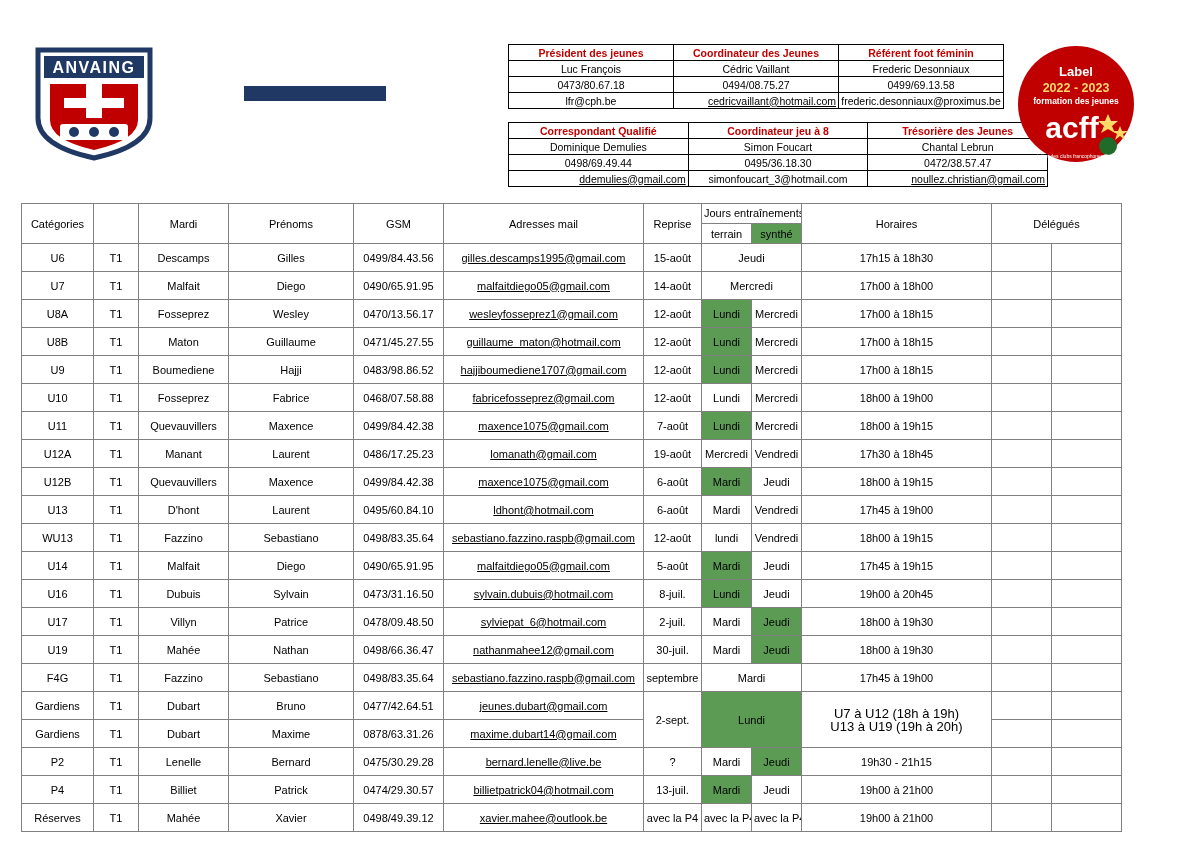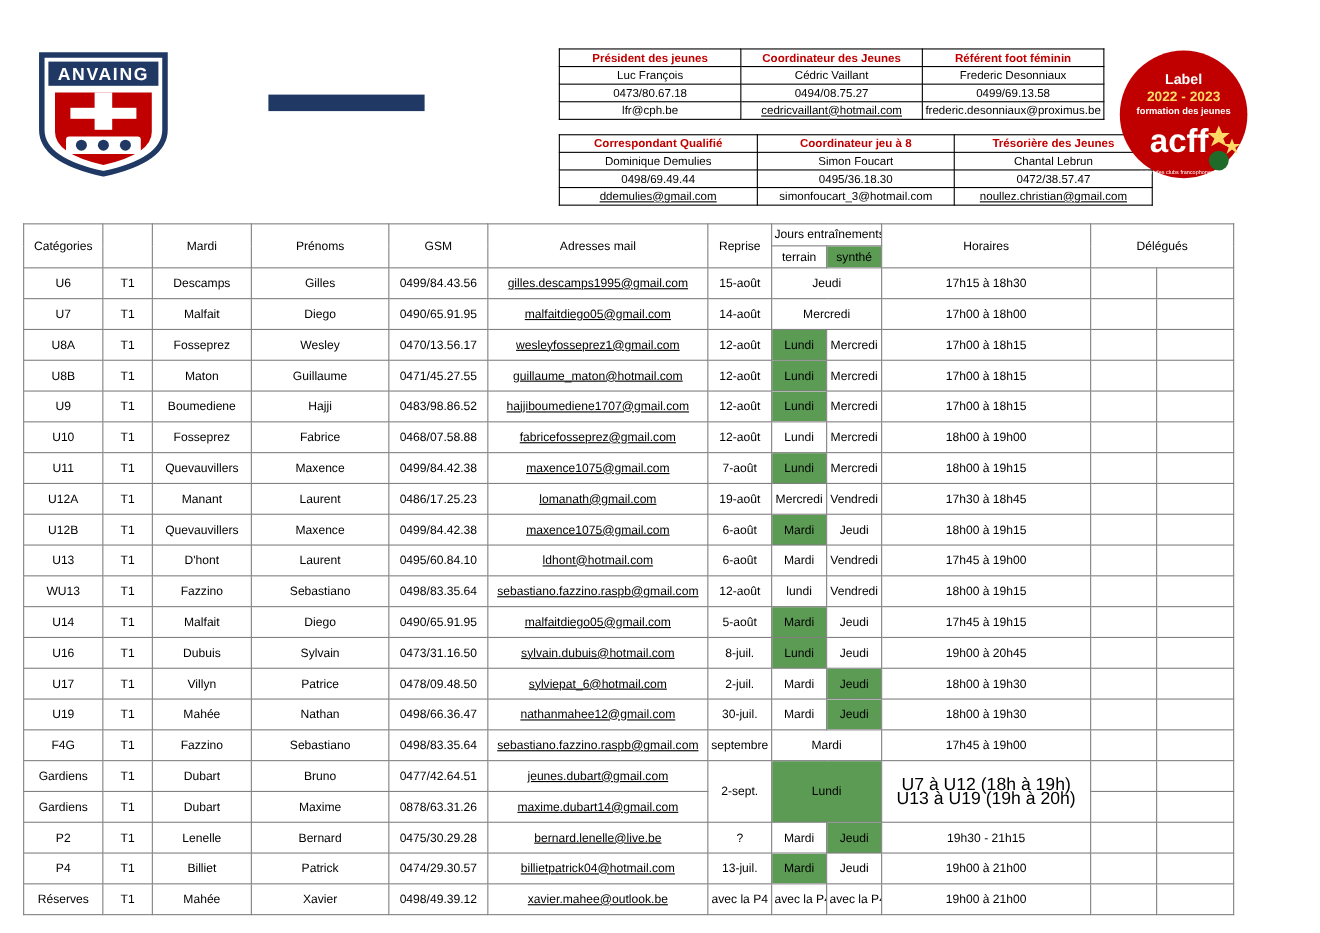--- a/index.html
+++ b/index.html
@@ -84,20 +84,21 @@
     white-space: nowrap;
   }
   .contacts td.head {
     color: #c00000;
     font-weight: bold;
     font-size: 10.5px;
   }
   .contacts td.mail {
     text-decoration: underline;
     color: #000;
+    text-align: right;
   }
   .contacts .spacer td {
     border: none;
     height: 13px;
   }
 
   .logo-acff {
     position: absolute;
     left: 1012px;
     top: 42px;
@@ -130,21 +131,21 @@
   }
   table.grid thead td {
     font-size: 11px;
     height: 19px;
   }
   .hdr-main { height: 24px !important; }
   .mail-cell { text-decoration: underline; }
   .green { background: #5b9b54; color: #000; }
   .greenhdr { background: #5b9b54; }
   .small { font-size: 10px; }
-  .two-line { font-size: 16px; line-height: 13px; white-space: normal; }
+  .two-line { font-size: 13px; line-height: 13px; white-space: normal; }
 </style>
 </head>
 <body>
 
 <div class="header">
 
   <div class="logo-anvaing">
     <svg width="128" height="120" viewBox="0 0 128 120">
       <path d="M8 8 L120 8 L120 76 Q120 104 64 116 Q8 104 8 76 Z" fill="#ffffff" stroke="#1f3864" stroke-width="5"></path>
       <rect x="14" y="14" width="100" height="22" fill="#1f3864"></rect>

